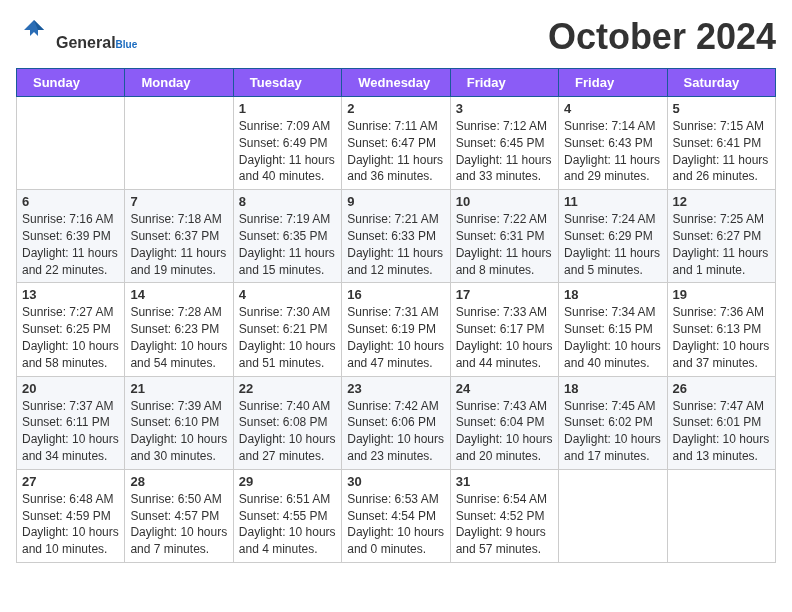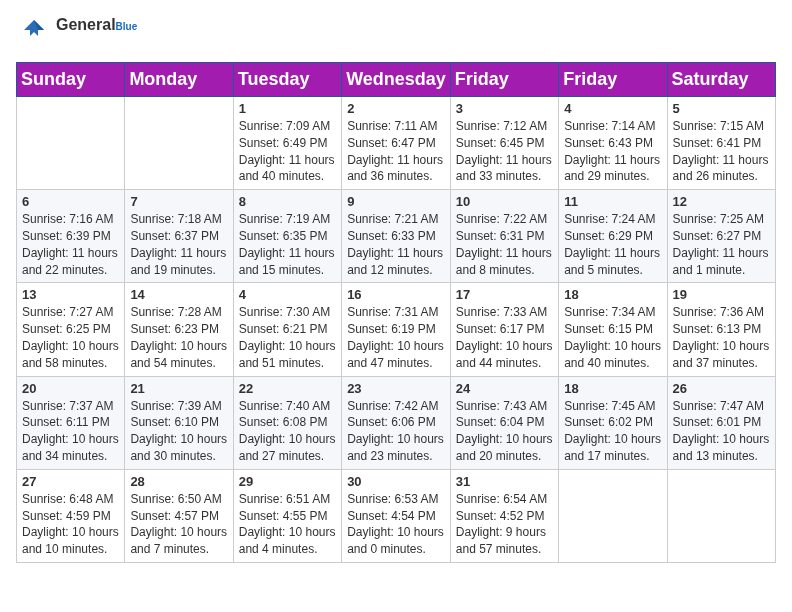--- a/index.html
+++ b/index.html
@@ -11,39 +11,39 @@
       padding: 16px;
     }
     .header {
       display: flex;
       justify-content: space-between;
       align-items: flex-start;
       margin-bottom: 10px;
     }
     .logo {
       display: flex;
-      align-items: flex-start;
+      align-items: flex-end;
       gap: 4px;
     }
     .logo-text-general { font-size: 16px; font-weight: bold; color: #333; }
     .logo-text-blue { font-size: 10px; font-weight: bold; color: #1a6bbf; }
     .title-block { text-align: right; }
     .month-title { font-size: 36px; font-weight: bold; color: #333; }
     .location-title { font-size: 16px; color: #555; }
     .calendar-table {
       width: 100%;
       border-collapse: collapse;
       font-size: 11px;
     }
     .calendar-table th {
-      background: #a21caf;
+      background: #8b5cf6;
       color: #fff;
-      padding: 6px 4px;
+      padding: 6px 16px;
       text-align: left;
-      font-size: 18px;
+      font-size: 13px;
       font-weight: bold;
       border: 1px solid #1a5a9a;
     }
     .calendar-table td {
       border: 1px solid #ccc;
       vertical-align: top;
       padding: 4px 5px;
       height: 80px;
       width: calc(100% / 7);
       color: #333;
@@ -78,20 +78,21 @@
       <polygon points="18,4 28,14 22,14" fill="#1a5a9a"></polygon>
     </svg>
     <div>
       <div style="display:flex; align-items:baseline;">
         <span class="logo-text-general">General</span>
         <span class="logo-text-blue">Blue</span>
       </div>
     </div>
   </div>
   <div class="title-block">
+    <div class="month-title">October 2024</div>
   </div>
 </div>
 
 <table class="calendar-table">
   <thead>
     <tr>
     <th>Sunday</th>
         <th>Monday</th>
         <th>Tuesday</th>
         <th>Wednesday</th>

